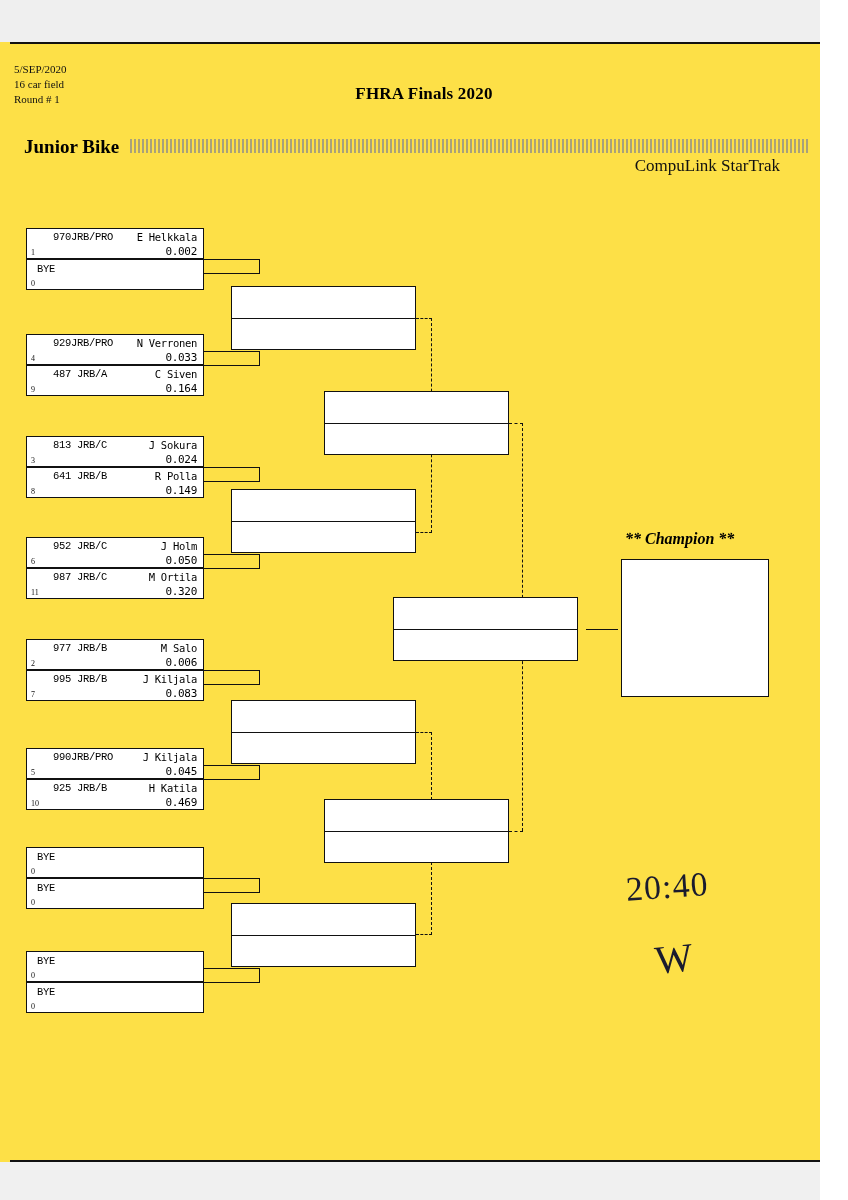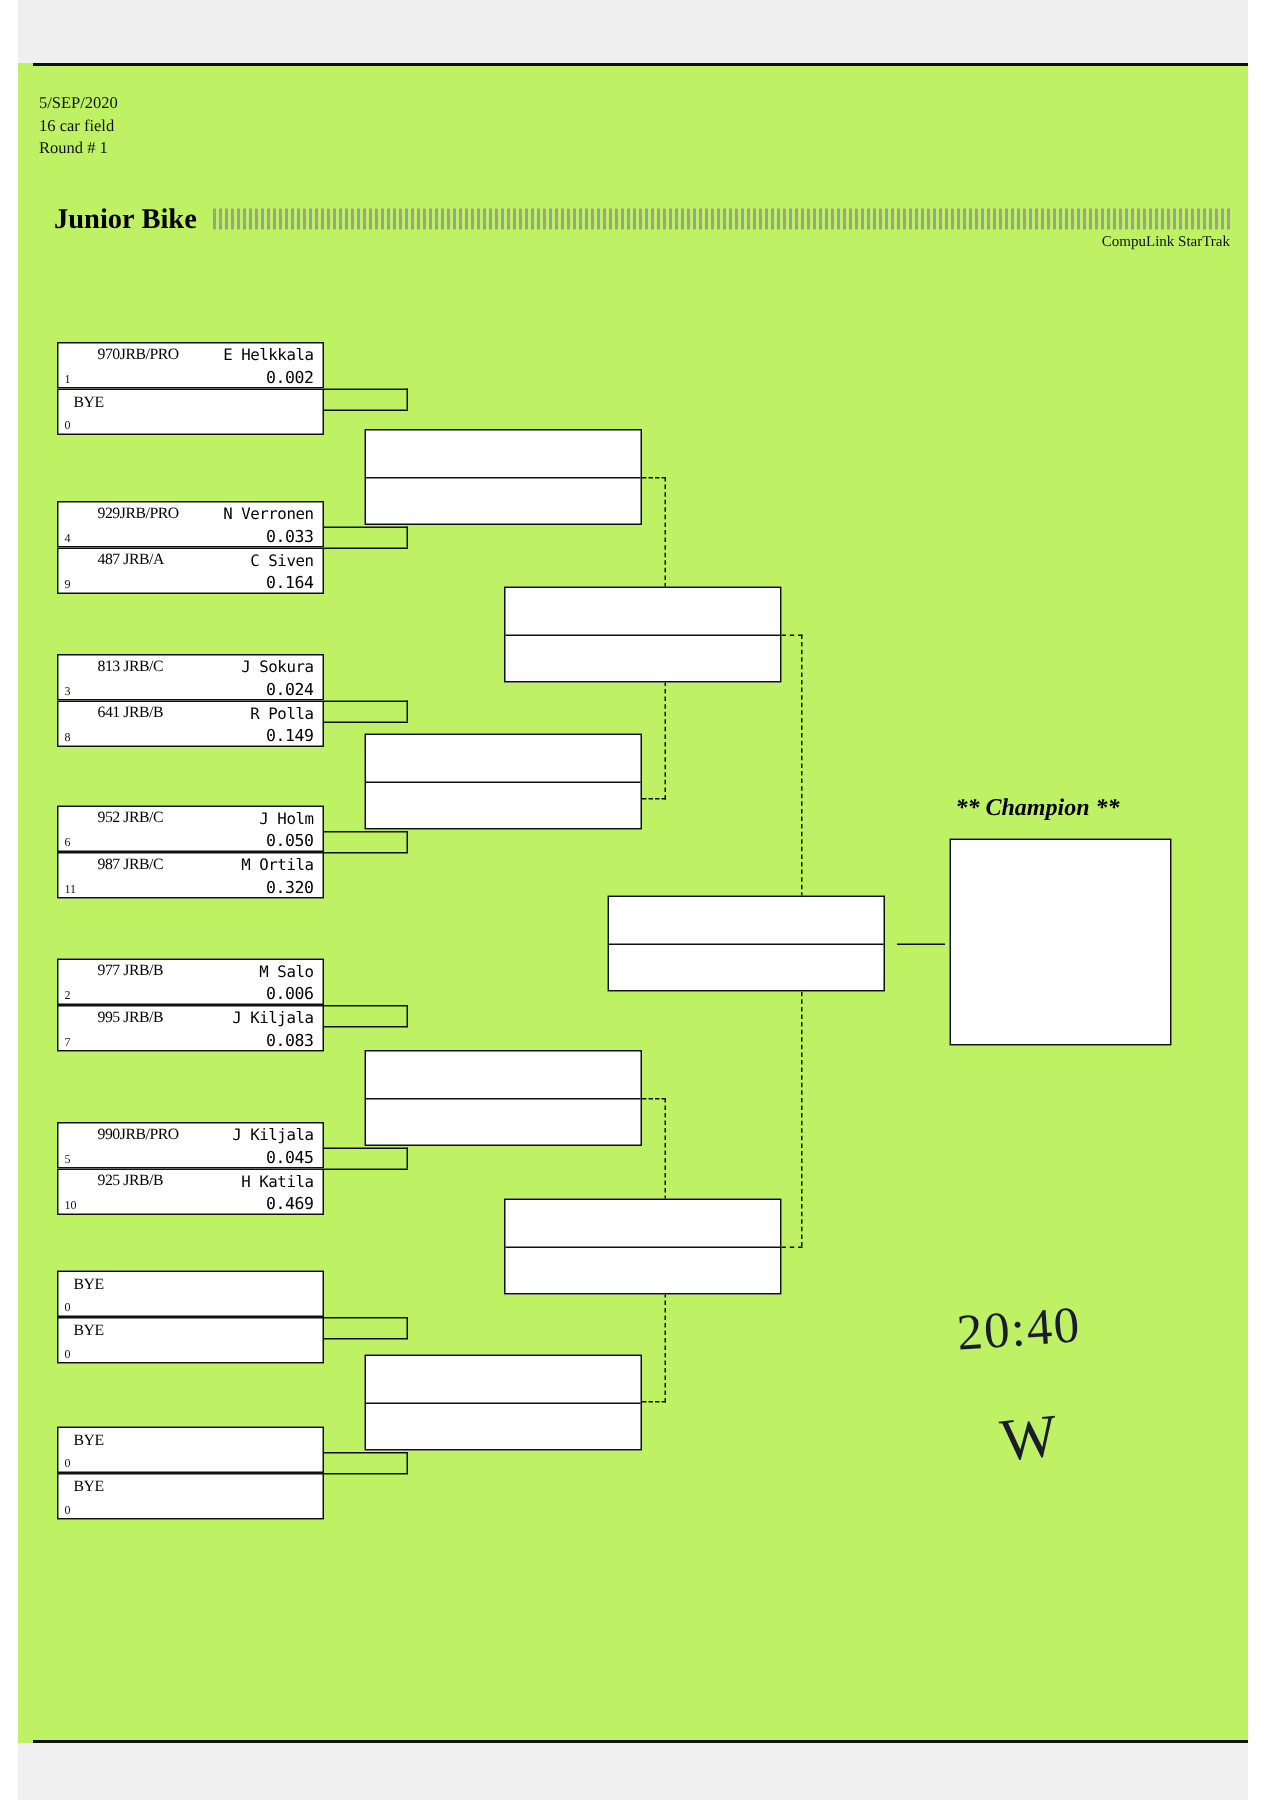--- a/index.html
+++ b/index.html
@@ -4,25 +4,24 @@
 <style>
   html, body {
     margin: 0;
     padding: 0;
     background: #ffffff;
   }
   #page {
     position: relative;
     width: 820px;
     height: 1200px;
-    background: #bef264;
+    background: #fde047;
     overflow: hidden;
     font-family: "Liberation Sans", sans-serif;
     color: #000;
-    margin-left: 12px;
   }
   
   .scan-edge-top {
     position: absolute;
     left: 0; top: 0; width: 848px; height: 42px;
     background: #efefef;
   }
   .scan-edge-bottom {
     position: absolute;
     left: 0; bottom: 0; width: 848px; height: 38px;
@@ -71,41 +70,41 @@
     position: absolute;
     left: 130px;
     top: 139px;
     width: 680px;
     height: 14px;
     background-image: repeating-linear-gradient(90deg, #8c8c8c 0px, #8c8c8c 2px, transparent 2px, transparent 4px);
     opacity: 0.75;
   }
   .vendor {
     position: absolute;
-    right: 12px;
+    right: 40px;
     top: 156px;
-    font-size: 10px;
+    font-size: 17px;
     font-family: "Liberation Serif", serif;
     color: #111;
   }
 
   
   .entry {
     position: absolute;
     box-sizing: border-box;
     border: 1.3px solid #111;
     width: 178px;
     height: 31px;
     background: #fff;
   }
   .entry .car {
     position: absolute;
     left: 26px;
     top: 2px;
-    font-family: Liberation Serif, serif;
+    font-family: Liberation Mono, monospace;
     font-size: 10.5px;
     letter-spacing: -0.3px;
   }
   .entry .driver {
     position: absolute;
     right: 6px;
     top: 2px;
     font-family: "DejaVu Sans Mono", monospace;
     font-size: 10.5px;
     letter-spacing: -0.3px;
@@ -204,20 +203,21 @@
 
   <div class="scan-edge-top"></div>
   <div class="rule top"></div>
 
   <div class="meta">
     <div>5/SEP/2020</div>
     <div>16 car field</div>
     <div>Round # 1</div>
   </div>
 
+  <div class="doc-title">FHRA Finals 2020</div>
 
   <div class="class-name">Junior Bike</div>
   <div class="class-rule"></div>
   <div class="vendor">CompuLink StarTrak</div>
 
   <div class="entry" style="left:26px; top:228px;">
     <span class="seed">1</span>
     <span class="car">970JRB/PRO</span>
     <span class="driver">E Helkkala</span>
     <span class="et">0.002</span>

